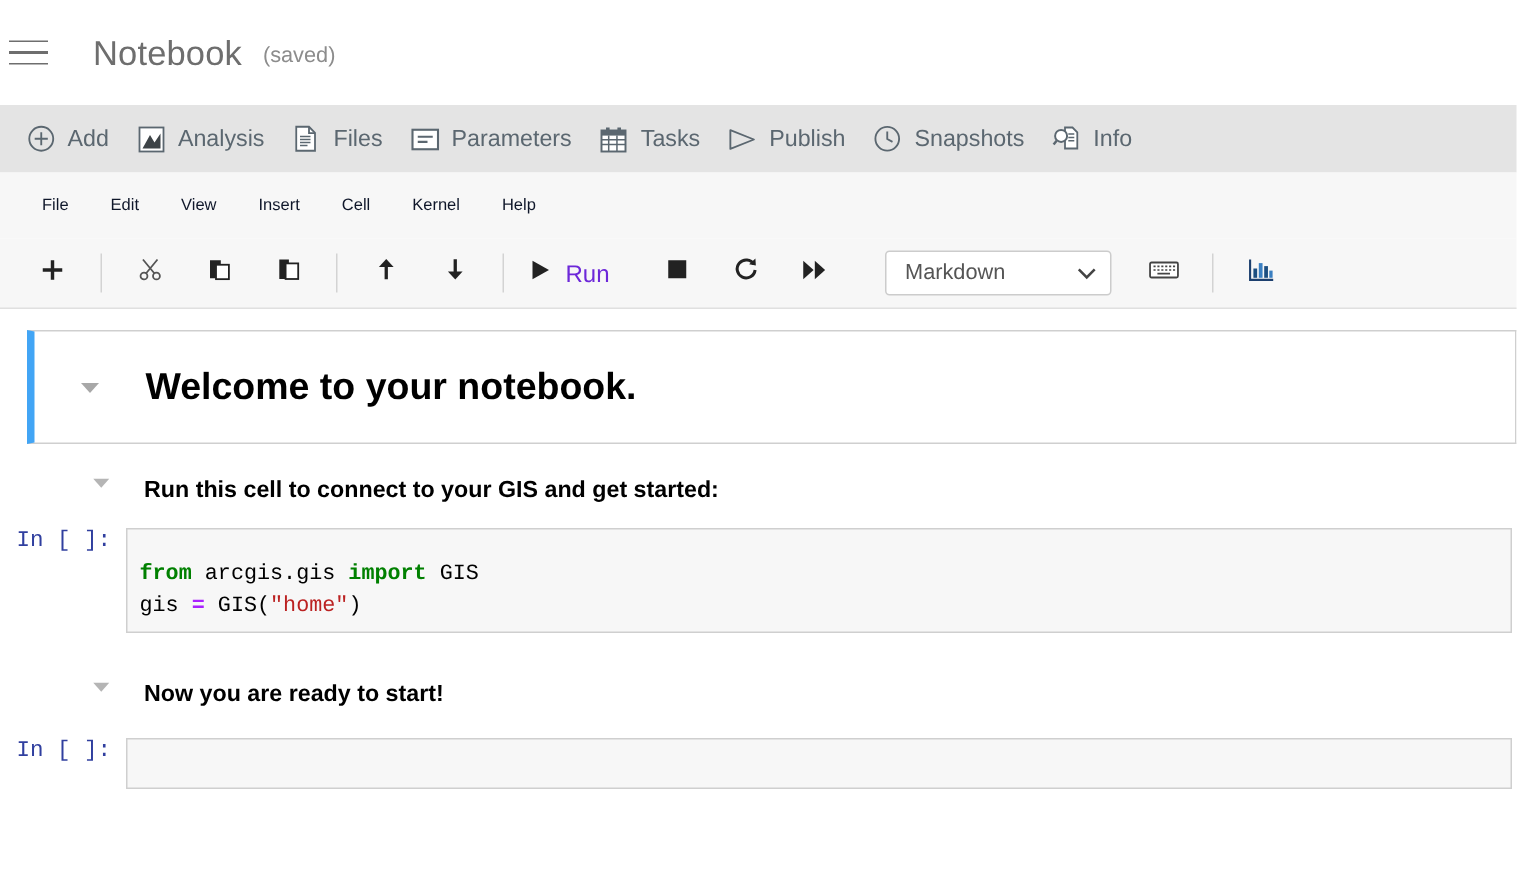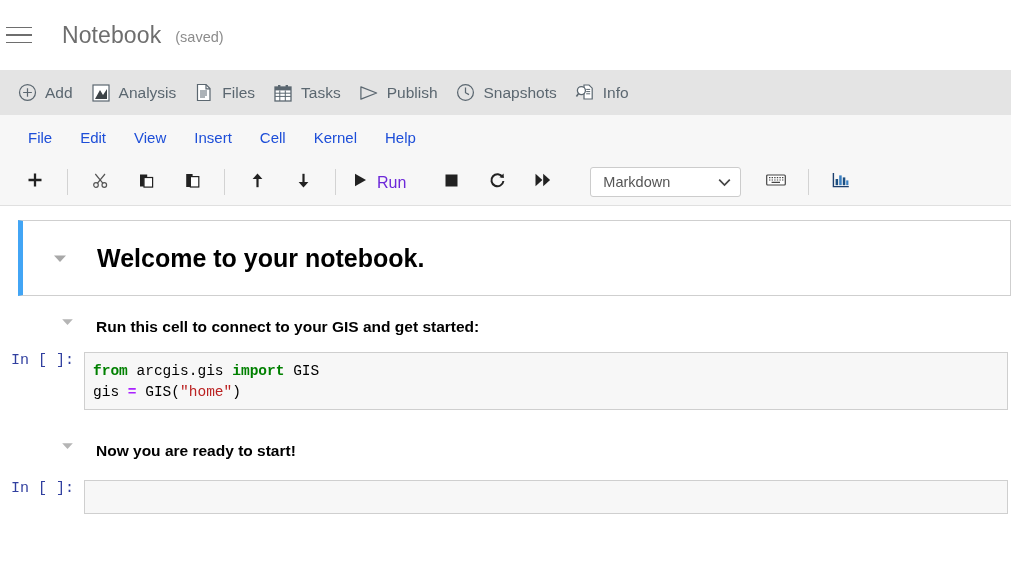--- a/index.html
+++ b/index.html
@@ -97,22 +97,22 @@
   .menubar {
     height: 44px;
     min-height: 44px;
     background: #f7f7f7;
     display: flex;
     align-items: center;
     padding-left: 14px;
     box-sizing: border-box;
   }
   .menu-item {
-    font-size: 15px;
-    color: #1d4ed8;
+    font-size: 11px;
+    color: #0f172a;
     padding: 6px 14px;
     cursor: pointer;
     white-space: nowrap;
   }
 
   
   .nbtoolbar {
     height: 47px;
     min-height: 47px;
     background: #f7f7f7;
@@ -225,21 +225,21 @@
   }
   .code-row {
     display: flex;
     align-items: flex-start;
     margin-top: 16px;
   }
   .code-area {
     flex: 1;
     background: #f7f7f7;
     border: 1px solid #cfcfcf;
-    padding: 8px 4px 6px 8px;
+    padding: 20px 4px 6px 8px;
     box-sizing: border-box;
     font-family: "Liberation Mono", monospace;
     font-size: 14.5px;
     line-height: 21px;
     white-space: pre;
     color: #000;
     min-height: 36px;
   }
   .code-area.empty { min-height: 34px; }
   .k { color: #008000; font-weight: bold; }
@@ -301,20 +301,29 @@
       <span class="app-ico">
         <svg width="18" height="19" viewBox="0 0 18 19">
             <path d="M2.5 1.5h8.5l4 4v12h-12.5z" fill="#fff" stroke="#5b6770" stroke-width="1.2"></path>
             <path d="M11 1.6v4.2h4" fill="none" stroke="#5b6770" stroke-width="1.2"></path>
             <path d="M5 8h7M5 10h7M5 12h7M5 14h5" stroke="#5b6770" stroke-width="1"></path>
           </svg>
       </span>
       <span class="lbl">Files</span>
     </div>
 
+    <div class="app-item">
+      <span class="app-ico">
+        <svg width="19" height="16" viewBox="0 0 19 16">
+            <rect x="1" y="1.5" width="17" height="13" fill="#fff" stroke="#5b6770" stroke-width="1.4"></rect>
+            <path d="M4.5 6.2h10M4.5 9.6h6.5" stroke="#5b6770" stroke-width="1.4"></path>
+          </svg>
+      </span>
+      <span class="lbl">Parameters</span>
+    </div>
 
     <div class="app-item">
       <span class="app-ico">
         <svg width="18" height="18" viewBox="0 0 18 18">
             <rect x="1" y="3" width="16" height="14" fill="#fff" stroke="#5b6770" stroke-width="1.3"></rect>
             <rect x="1" y="3" width="16" height="3.4" fill="#5b6770"></rect>
             <rect x="4" y="1" width="2.4" height="3" fill="#5b6770"></rect>
             <rect x="11.6" y="1" width="2.4" height="3" fill="#5b6770"></rect>
             <path d="M1 9.2h16M1 12.4h16M5.8 6.4v10.6M11.3 6.4v10.6" stroke="#5b6770" stroke-width="1"></path>
           </svg>

